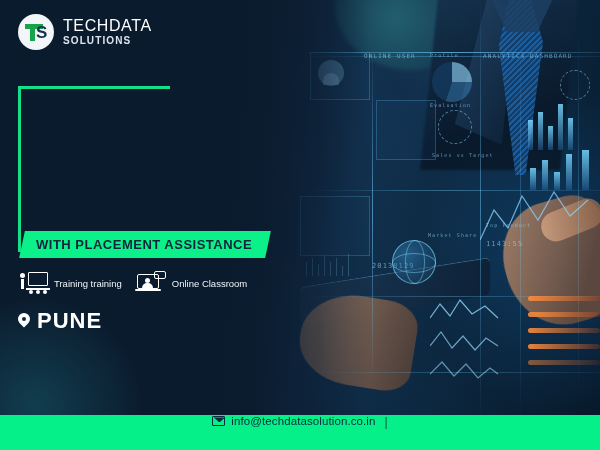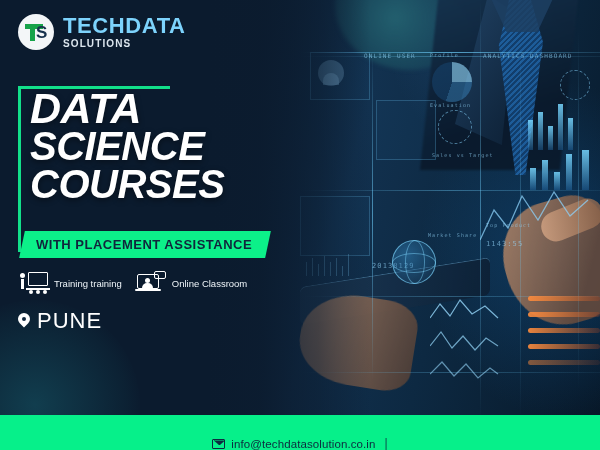--- a/index.html
+++ b/index.html
@@ -172,21 +172,21 @@
   .logo-mark .stem-t {
     position:absolute; left:12px; top:10px; width:5px; height:17px; background:#16a34a;
   }
   .logo-mark .letter-s {
     position:absolute; left:18px; top:9px;
     font-size:17px; font-weight:bold; color:#15314d;
     font-family:"Liberation Sans", sans-serif; line-height:19px;
   }
   .logo-text { line-height:1; }
   .logo-text .l1 {
-    color:#7dd3fc; font-size:22px; font-weight:bold; letter-spacing:.6px;
+    color:#ffffff; font-size:16px; font-weight:normal; letter-spacing:.6px;
   }
   .logo-text .l2 {
     color:#dce6ee; font-size:10px; font-weight:bold; letter-spacing:1.1px; margin-top:2px;
   }
 
   
   .bracket-v {
     position:absolute; left:18px; top:86px; width:3px; height:166px;
     background:#12e08a;
   }
@@ -278,28 +278,28 @@
   .pin { position:relative; width:12px; height:17px; flex:none; }
   .pin::before {
     content:""; position:absolute; left:0; top:0; width:12px; height:12px;
     border-radius:50% 50% 50% 0; transform:rotate(-45deg); background:#ffffff;
   }
   .pin::after {
     content:""; position:absolute; left:4px; top:4px; width:4px; height:4px;
     border-radius:50%; background:#12293f;
   }
   .city {
-    color:#ffffff; font-size:22px; font-weight:normal; letter-spacing:1px;
+    color:#ffffff; font-size:22px; font-weight:bold; letter-spacing:1px;
   }
 
   
   .footer {
     position:absolute; left:0; bottom:0; width:600px; height:35px;
     background:#06f08a;
-    display:flex; align-items:flex-end; justify-content:center; gap:9px;
+    display:flex; align-items:flex-start; justify-content:center; gap:9px;
   }
   .f-item { display:flex; align-items:center; gap:6px; }
   .f-text { color:#0d2b3f; font-size:11.5px; letter-spacing:.1px; }
   .f-sep { color:#0d2b3f; font-size:12px; opacity:.85; }
   .ic-mail {
     position:relative; width:13px; height:10px; flex:none;
     border:1.3px solid #0d2b3f; border-radius:1px;
   }
   .ic-mail::after {
     content:""; position:absolute; left:0.6px; top:0.4px; width:9px; height:5px;
@@ -421,25 +421,20 @@
     </div>
     <div class="logo-text">
       <div class="l1">TECHDATA</div>
       <div class="l2">SOLUTIONS</div>
     </div>
   </div>
 
   <div class="bracket-h"></div>
   <div class="bracket-v"></div>
 
-  <div class="headline">
-    <div class="l1">DATA</div>
-    <div class="l2">SCIENCE</div>
-    <div class="l3">COURSES</div>
-  </div>
 
   <div class="ribbon">
     <span>WITH PLACEMENT ASSISTANCE</span>
   </div>
 
   <div class="modes">
     <div class="mode">
       <span class="ic-classroom">
         <span class="person-h"></span>
           <span class="person-b"></span>

